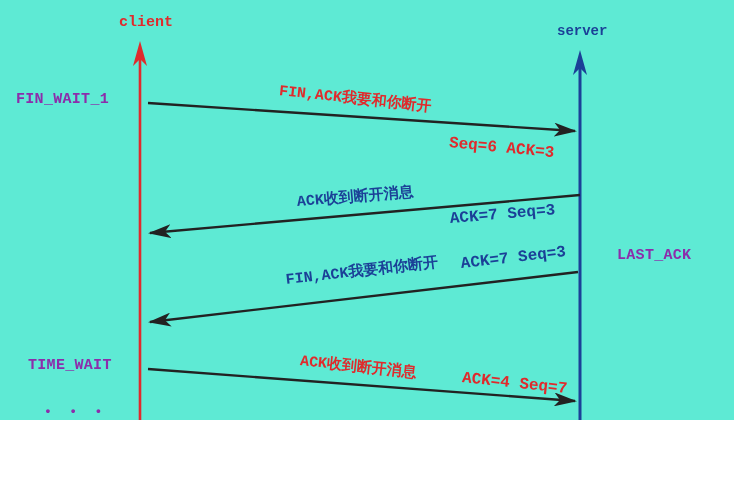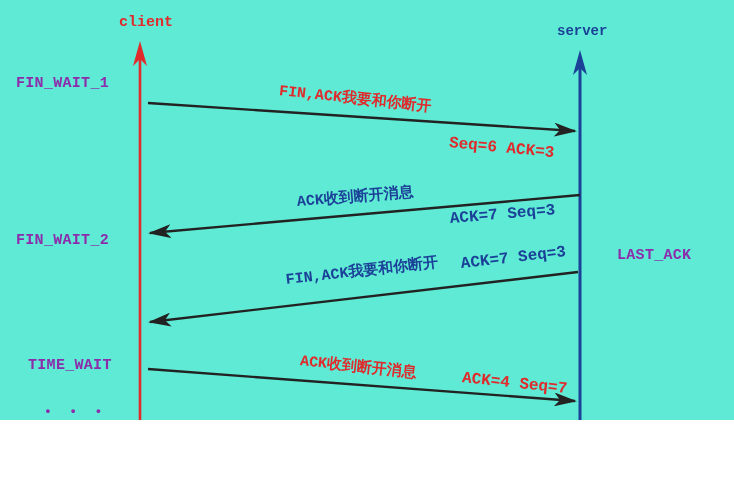--- a/index.html
+++ b/index.html
@@ -21,21 +21,21 @@
   .actor-client { color: #e02a2c; font-size: 15px; }
   .actor-server { color: #1b4097; font-size: 14px; }
   .state { color: #8c2dab; font-size: 15px; letter-spacing: 0.3px; }
   .red  { color: #e02a2c; }
   .blue { color: #1b4097; }
   .msgtext   { font-size: 15px; transform-origin: 0 50%; }
   .msgdetail { font-size: 16px; transform-origin: 0 50%; }
   .msgline { stroke: #222222; stroke-width: 2.4; }
 
   
-  #st-c1 { left: 16px;  top: 76px;  }
+  #st-c1 { left: 16px;  top: 92px;  }
   #st-c2 { left: 16px;  top: 233px; }
   #st-c3 { left: 28px;  top: 358px; }
   #st-cd { left: 44px;  top: 405px; font-size: 13px; word-spacing: 9px; }
   #st-c4 { left: 34px;  top: 464px; }
   #st-s1 { left: 607px; top: 186px; }
   #st-s2 { left: 617px; top: 248px; text-align: right; }
 
   
   #actor-client { left: 119px; top: 15px; }
   #actor-server { left: 557px; top: 24px; }
@@ -75,21 +75,20 @@
     <line class="msgline" x1="148" y1="103" x2="575" y2="131" marker-end="url(#ah)"></line>
     <line class="msgline" x1="580" y1="195" x2="150" y2="233" marker-end="url(#ah)"></line>
     <line class="msgline" x1="578" y1="272" x2="150" y2="322" marker-end="url(#ah)"></line>
     <line class="msgline" x1="148" y1="369" x2="575" y2="401" marker-end="url(#ah)"></line>
   </svg>
 
   <div id="actor-client" class="lbl actor-client">client</div>
   <div id="actor-server" class="lbl actor-server">server</div>
 
   <div id="st-c1" class="lbl state">FIN_WAIT_1</div>
-  <div id="st-c2" class="lbl state">FIN_WAIT_2</div>
   <div id="st-c3" class="lbl state">TIME_WAIT</div>
   <div id="st-cd" class="lbl state">• • •</div>
   <div id="st-c4" class="lbl state">CLOSED</div>
 
   <div id="st-s2" class="lbl state">LAST_ACK</div>
 
   <div id="m1t" class="lbl msgtext red">FIN,ACK我要和你断开</div>
   <div id="m1d" class="lbl msgdetail red">Seq=6 ACK=3</div>
 
   <div id="m2t" class="lbl msgtext blue">ACK收到断开消息</div>

